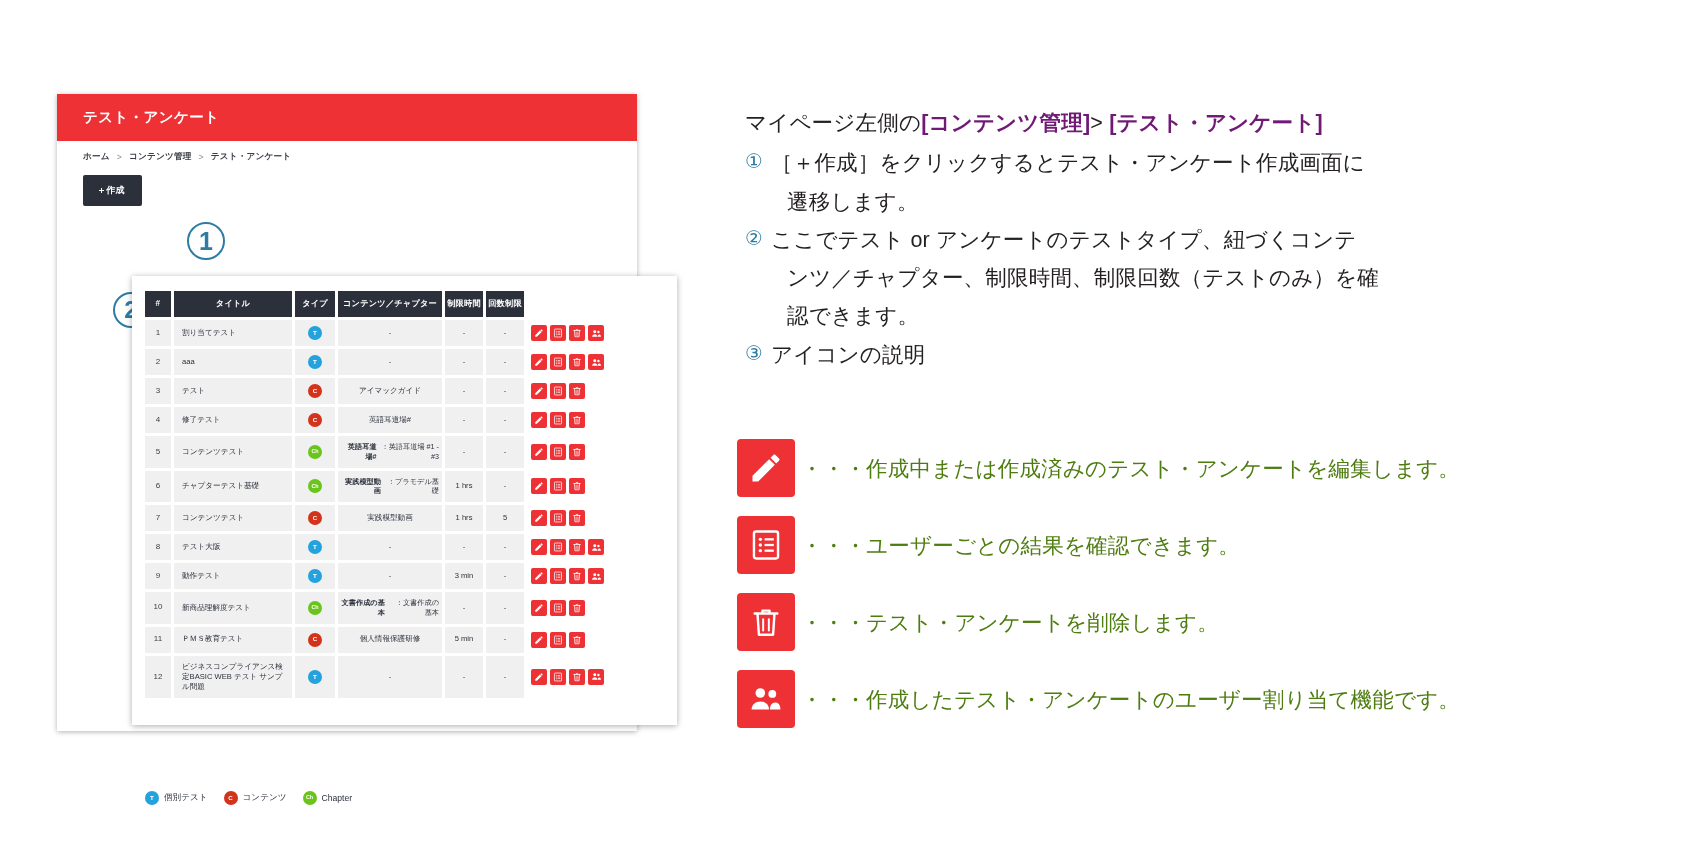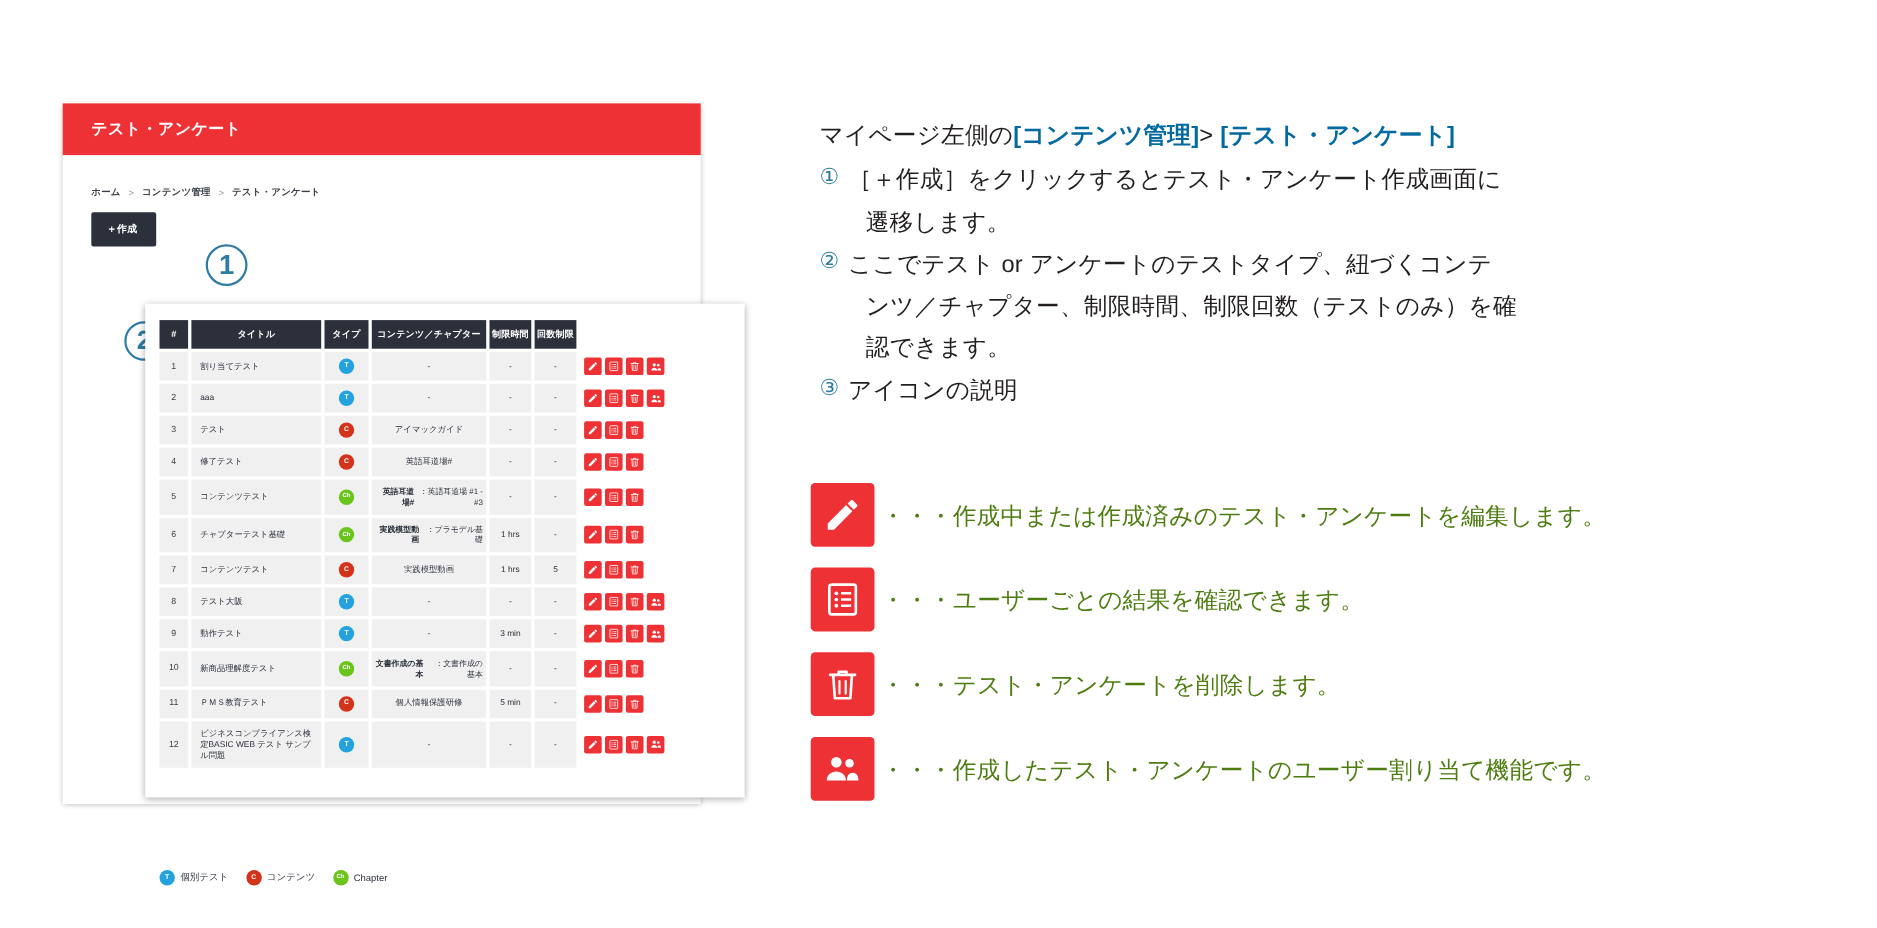--- a/index.html
+++ b/index.html
@@ -40,21 +40,21 @@
     font-size: 14.5px;
     font-weight: bold;
     letter-spacing: 0.4px;
   }
   .sc-body { padding: 0 22px; position: relative; }
 
   .breadcrumb {
     display: flex;
     align-items: center;
     gap: 7px;
-    padding-top: 28px;
+    padding-top: 10px;
     padding-left: 4px;
     font-size: 8.6px;
     color: #3b3f46;
     font-weight: bold;
     letter-spacing: 0.2px;
   }
   .bc-sep { color: #8b9097; font-weight: normal; }
 
   .create-row {
     display: flex;
@@ -187,21 +187,21 @@
     left: 745px;
     top: 60px;
     width: 730px;
     color: #231f20;
     font-size: 21.5px;
     line-height: 1.78;
     letter-spacing: 0.2px;
   }
   .ex-line { display: block; }
   .ex-head { margin-bottom: 2px; }
-  .bluebold { color: #0369a1; font-weight: bold; }
+  .bluebold { color: #701a75; font-weight: bold; }
   .num { color: #2e7ca3; font-size: 20px; }
   .ex-para { position: relative; padding-left: 26px; margin-bottom: 0px; }
   .ex-para > .num { position: absolute; left: 0; top: 0; }
   .ex-indent { display: block; padding-left: 16px; }
 
   .icon-list { position: absolute; left: 737px; top: 395px; width: 760px; }
   .icon-row {
     display: flex;
     align-items: center;
     margin-bottom: 19px;

